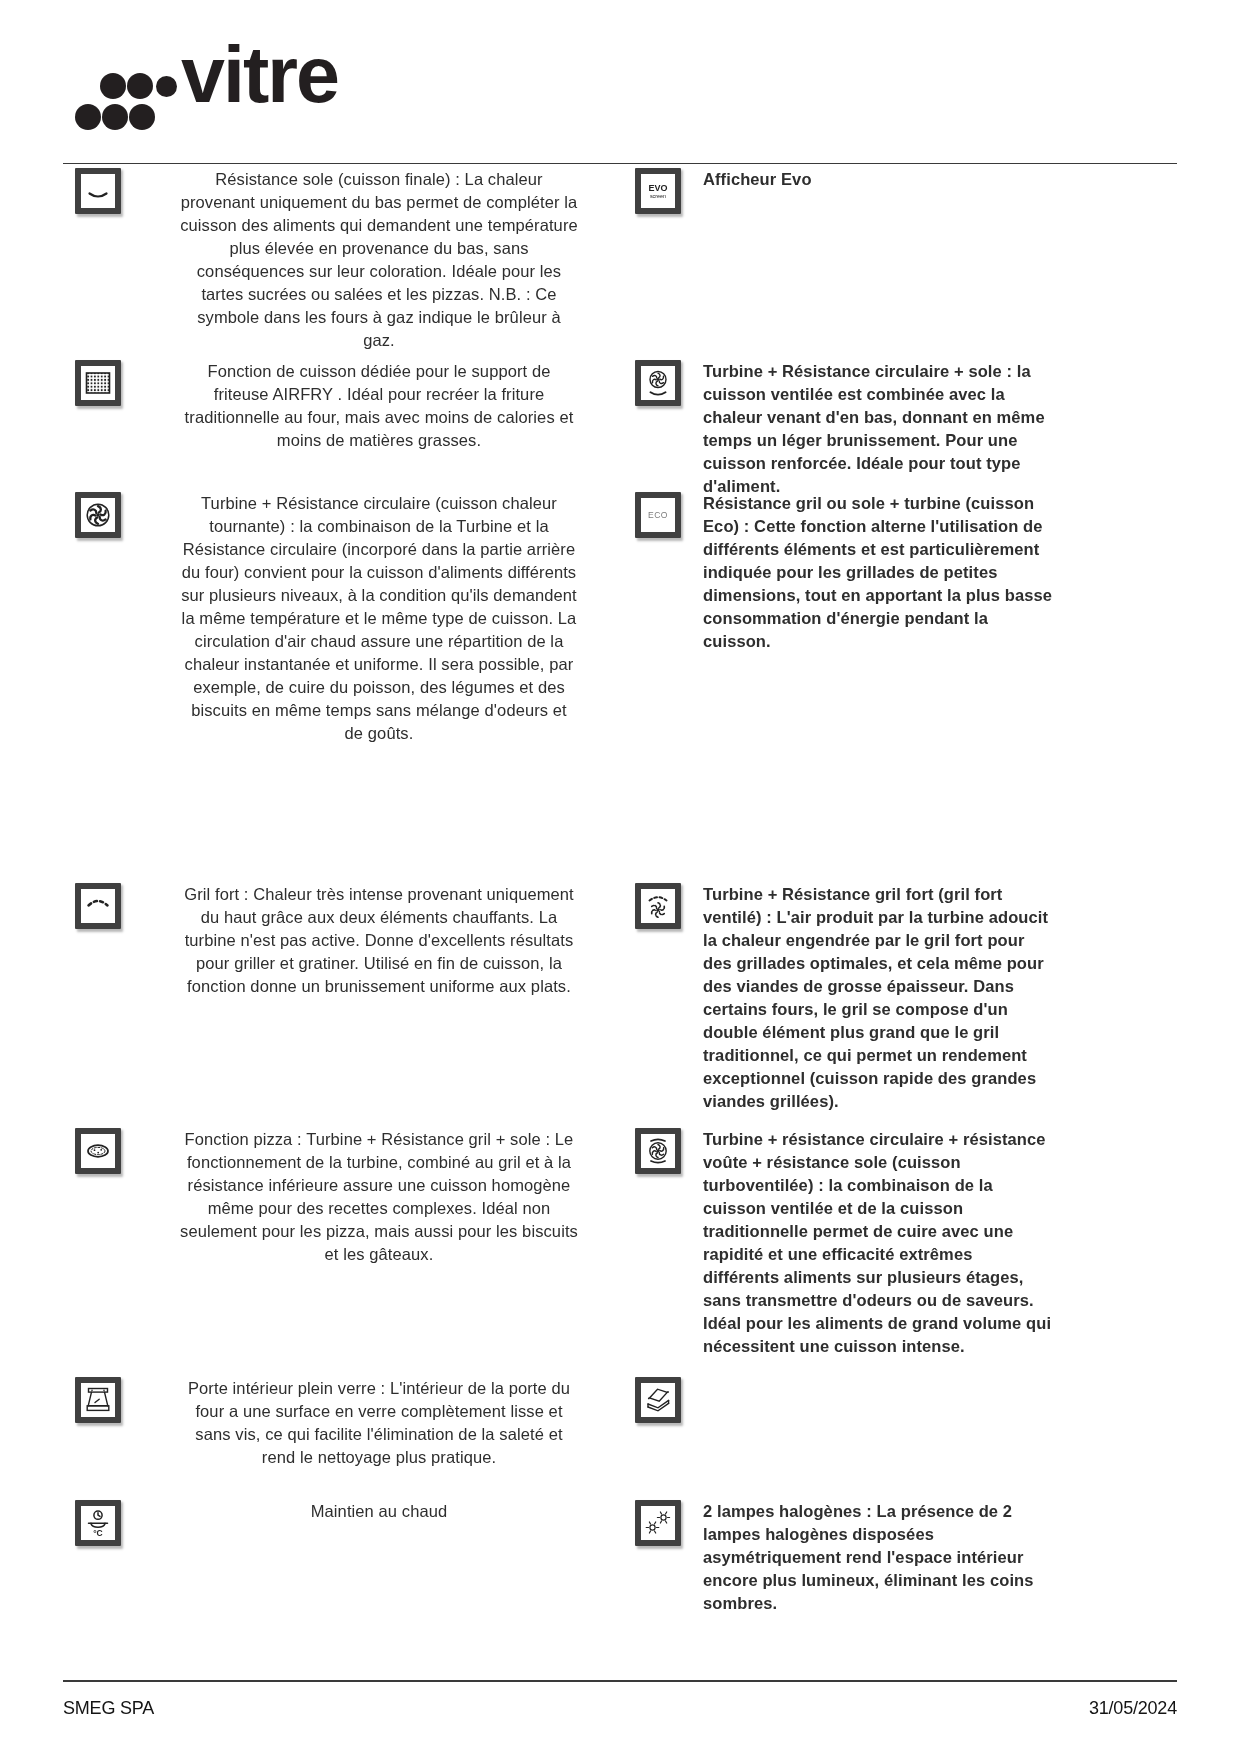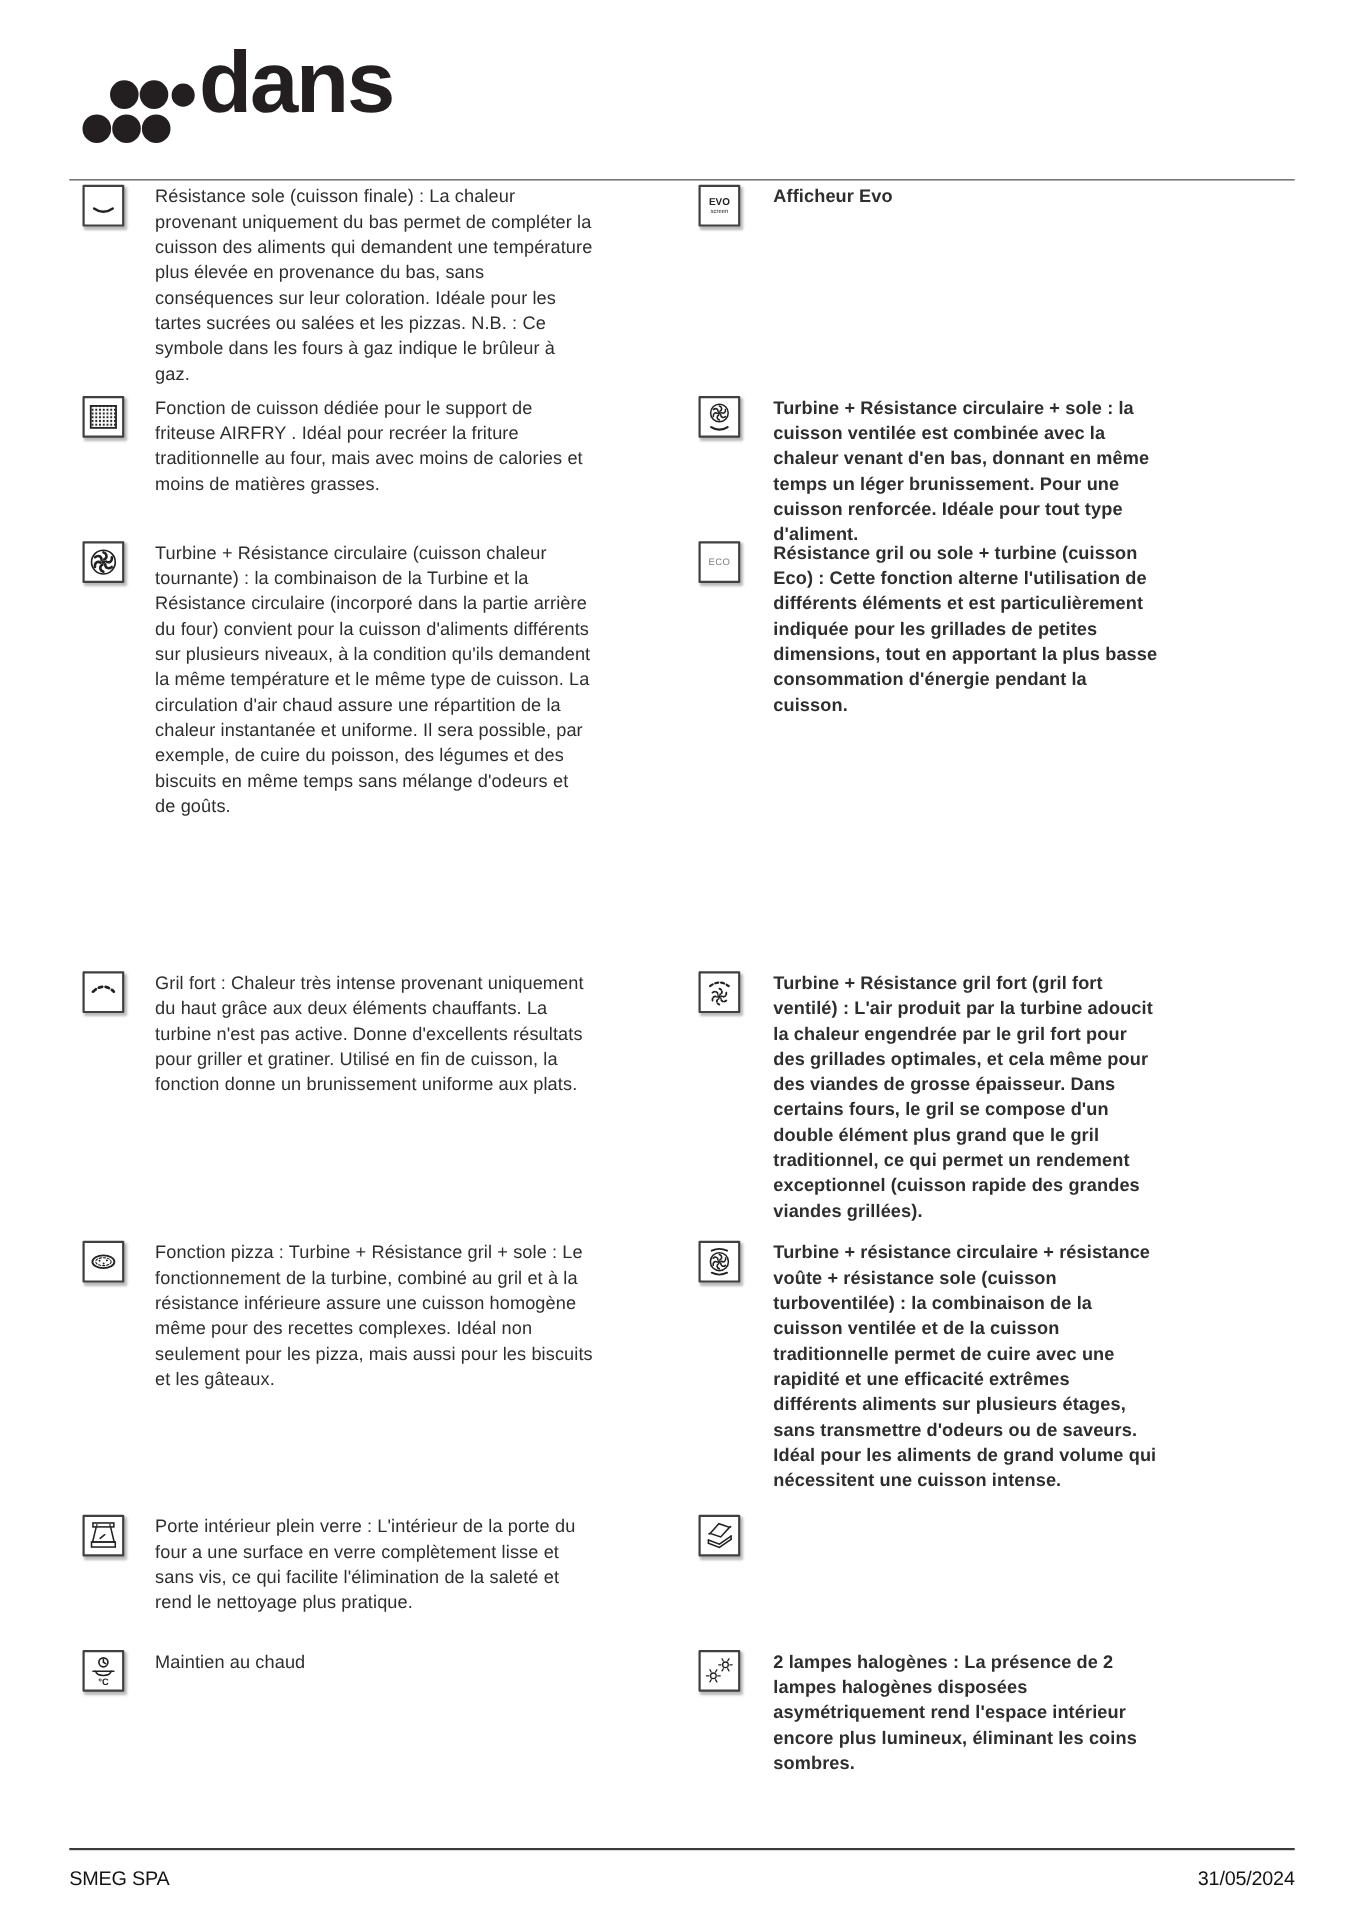--- a/index.html
+++ b/index.html
@@ -13,25 +13,25 @@
              letter-spacing:-2px;color:#231f20;line-height:1;}
 
   .rule{position:absolute;left:63px;width:1114px;border-top:2px solid #3a3a3a;}
   .rule.header{top:163px;border-top-width:1.5px;}
   .rule.footer{top:1680px;}
 
   
   .item{position:absolute;}
   .item.left{left:75px;width:470px;}
   .item.right{left:635px;width:420px;}
-  .icon{position:absolute;left:0;top:0;width:34px;height:34px;border:2px solid #404040;
+  .icon{position:absolute;left:0;top:0;width:34px;height:34px;border:6px solid #404040;
         background:#fff;box-shadow:2px 2.5px 2.5px rgba(0,0,0,0.28);display:flex;
         align-items:center;justify-content:center;border-radius:1px;}
   .desc{margin:0;font-size:16.5px;line-height:23px;letter-spacing:0.1px;color:#2e2e2e;}
-  .item.left  .desc{margin-left:66px;width:398px;}
+  .item.left  .desc{margin-left:105px;width:398px;text-align:center;}
   .item.right .desc{margin-left:68px;width:350px;font-weight:bold;}
 
   .r1{top:168px}.r2{top:360px}.r3{top:492px}.r4{top:883px}.r5{top:1128px}.r6{top:1377px}.r7{top:1500px}
 
   
   .footer-text{position:absolute;top:1698px;font-size:18px;color:#141414;letter-spacing:-0.2px;}
   .footer-text.company{left:63px;}
   .footer-text.date{right:63px;text-align:center;}
 
   svg .ln{stroke:#222;fill:none;stroke-linecap:round;}
@@ -41,21 +41,21 @@
 
 <div id="page">
 
   <div class="logo">
     <span class="dot" style="left:25px;top:18px;width:26px;height:26px"></span>
     <span class="dot" style="left:52px;top:18px;width:26px;height:26px"></span>
     <span class="dot" style="left:81px;top:21px;width:21px;height:21px"></span>
     <span class="dot" style="left:0px;top:49px;width:26px;height:26px"></span>
     <span class="dot" style="left:27px;top:49px;width:26px;height:26px"></span>
     <span class="dot" style="left:54px;top:49px;width:26px;height:26px"></span>
-    <span class="logo-text">dans</span>
+    <span class="logo-text">vitre</span>
   </div>
 
   <div class="rule header"></div>
 
   <div class="item left r1">
     <span class="icon">
       <svg width="30" height="30" viewBox="0 0 30 30">
           <path class="ln" d="M6.5 17.5 Q15 23.5 23.5 17.5" stroke-width="2.2"></path>
         </svg>
     </span>

